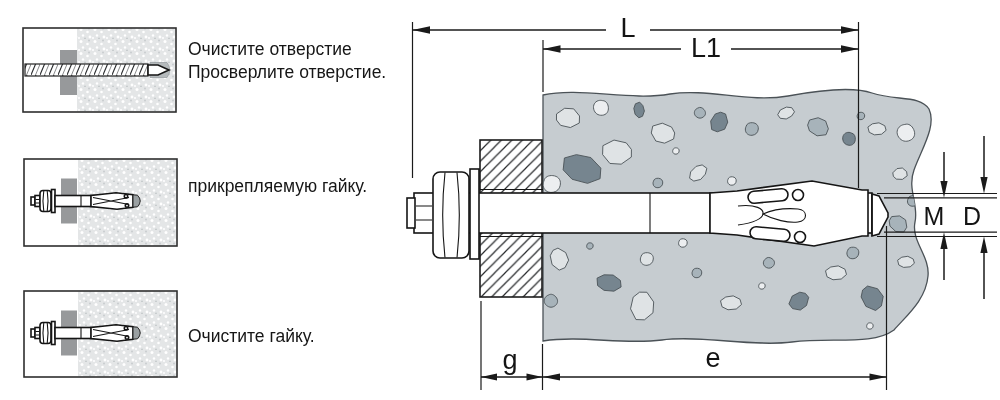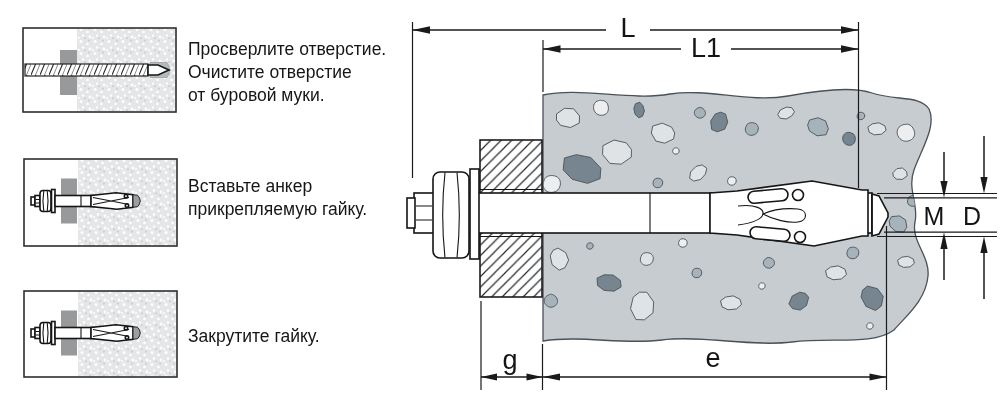--- a/index.html
+++ b/index.html
@@ -70,46 +70,44 @@
     <path d="M128,35.5 L145,35.5 Q150.5,43 145,50.5 L128,50.5 Z" fill="#b5babc" stroke="#9aa0a3" stroke-width=".8"></path>
     <g>
       <rect x="3" y="37" width="123" height="12" fill="#fff"></rect>
       <rect x="3" y="37" width="123" height="12" fill="url(#helix)"></rect>
       <rect x="3" y="37" width="123" height="12" fill="none" stroke="#222" stroke-width="1.2"></rect>
       <path d="M126,38 L136,38 L147,43 L136,48 L126,48 Z" class="ink" stroke-width="1.1"></path>
     </g>
     <rect x="1" y="1" width="153" height="84" fill="none" stroke="#2e2e2e" stroke-width="1.6"></rect>
   </svg>
   <div class="step-text" style="top:38px">
+    <div>Очистите отверстие</div>
     <div>Просверлите отверстие.</div>
-    <div>Очистите отверстие</div>
-    <div>от буровой муки.</div>
   </div>
 
   <svg class="panel" style="left:23px;top:158px" width="155" height="89" viewBox="0 0 155 89">
     <rect x="0" y="0" width="155" height="89" fill="#fff"></rect>
     <rect x="55" y="1.5" width="98" height="86" fill="url(#stip)"></rect>
     <rect x="38" y="20.5" width="16" height="45" fill="#97999b"></rect>
     <use href="#mini-anchor"></use>
     <rect x="1" y="1" width="153" height="87" fill="none" stroke="#2e2e2e" stroke-width="1.6"></rect>
   </svg>
   <div class="step-text" style="top:175px">
-    <div>Вставьте анкер</div>
     <div>прикрепляемую гайку.</div>
   </div>
 
   <svg class="panel" style="left:23px;top:290px" width="155" height="88" viewBox="0 0 155 88">
     <rect x="0" y="0" width="155" height="88" fill="#fff"></rect>
     <rect x="55" y="1.5" width="98" height="85" fill="url(#stip)"></rect>
     <rect x="38" y="20.5" width="16" height="45" fill="#97999b"></rect>
     <use href="#mini-anchor"></use>
     <rect x="1" y="1" width="153" height="86" fill="none" stroke="#2e2e2e" stroke-width="1.6"></rect>
   </svg>
   <div class="step-text" style="top:325px">
-    <div>Закрутите гайку.</div>
+    <div>Очистите гайку.</div>
   </div>
 
   <svg class="panel" style="left:400px;top:0" width="600" height="400" viewBox="0 0 600 400">
     <defs>
       <clipPath id="ccl">
           <use href="#cpath"></use>
         </clipPath>
     </defs>
 
     <path id="cpath" d="M143,95 C180,87 230,101 270,94 C308,88 348,103 388,96 C420,90 452,86 472,93 C496,101 520,95 529,109 C537,126 521,150 514,170 C507,189 519,205 515,222 C511,241 530,256 528,276 C526,300 506,316 494,330 C472,346 432,337 392,342 C352,347 302,335 262,340 C222,345 182,335 143,341 Z" stroke="#4b5257" stroke-width="1.3" fill="#c6ccd0"></path>

